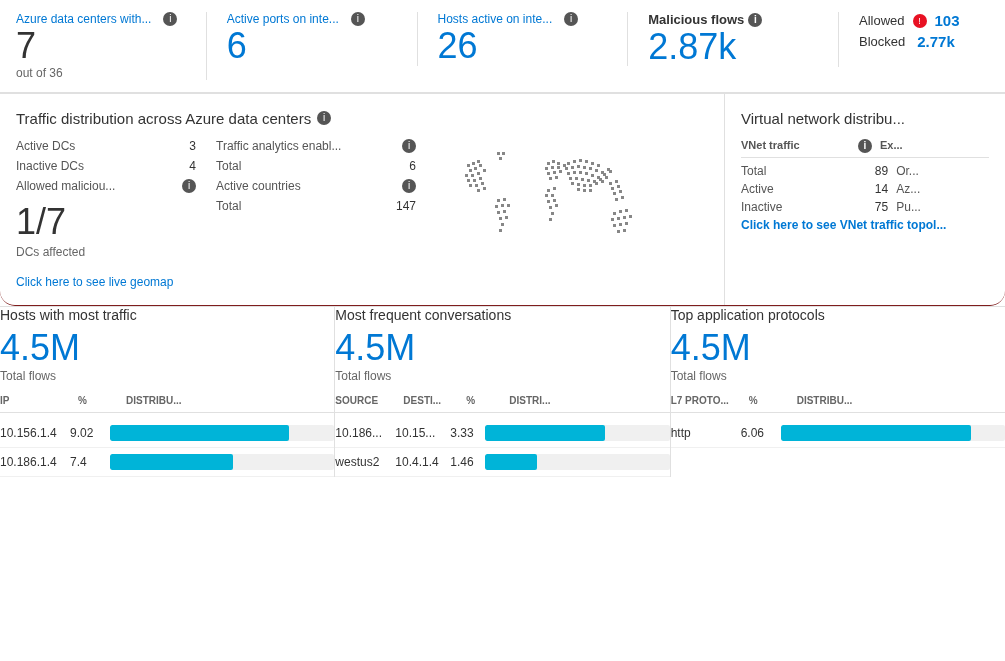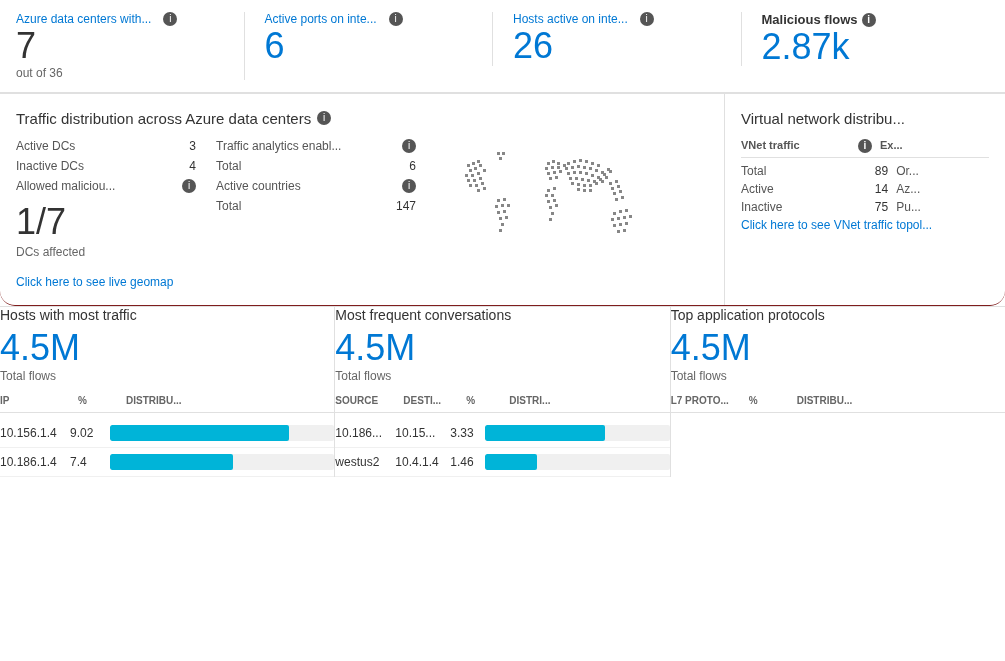--- a/index.html
+++ b/index.html
@@ -287,20 +287,33 @@
   </div>
 
   <div class="metric-item">
     <div class="metric-label-dark">
       <span>Malicious flows</span>
       <span class="info-icon">i</span>
     </div>
     <div class="metric-value">2.87k</div>
   </div>
 
+  <div class="metric-item" style="border-right:none;margin-right:0;flex:0 0 auto;min-width:130px;">
+    <div class="allowed-blocked">
+      <div class="allowed-row">
+        <span class="allowed-text">Allowed</span>
+        <span class="badge-red">!</span>
+        <span class="allowed-count">103</span>
+      </div>
+      <div class="blocked-row">
+        <span class="blocked-text">Blocked</span>
+        <span class="blocked-count" style="margin-left:4px;">2.77k</span>
+      </div>
+    </div>
+  </div>
 </div>
 
 <div class="divider"></div>
 
 <div class="main-content">
 
   <div class="traffic-section">
     <div class="section-title">
       <span>Traffic distribution across Azure data centers</span>
       <span class="info-icon">i</span>
@@ -493,21 +506,21 @@
         <div class="vnet-col1">Active</div>
         <div class="vnet-col2">14</div>
         <div class="vnet-col3">Az...</div>
       </div>
       <div class="vnet-table-row">
         <div class="vnet-col1">Inactive</div>
         <div class="vnet-col2">75</div>
         <div class="vnet-col3">Pu...</div>
       </div>
     </div>
-    <div class="link-text" style="margin-top:0;">Click here to see VNet traffic topol...</div>
+    <div class="link-text" style="margin-top:0;font-weight:bold;">Click here to see VNet traffic topol...</div>
   </div>
 </div>
 
 <div class="divider"></div>
 
 <div class="bottom-section">
 
   <div class="bottom-panel">
     <div class="panel-title">Hosts with most traffic</div>
     <div class="panel-total">4.5M</div>
@@ -579,16 +592,25 @@
     <div class="panel-title">Top application protocols</div>
     <div class="panel-total">4.5M</div>
     <div class="panel-sub">Total flows</div>
 
     <div class="table-header">
       <div class="col-proto">L7 PROTO...</div>
       <div class="col-pct3">%</div>
       <div class="col-dist3">DISTRIBU...</div>
     </div>
 
+    <div class="table-row-data">
+      <div class="col-proto">http</div>
+      <div class="col-pct3">6.06</div>
+      <div class="col-dist3">
+        <div class="bar-container">
+          <div class="bar-fill" style="width:85%"></div>
+        </div>
+      </div>
+    </div>
 
   </div>
 
 </div>
 
 </body></html>

